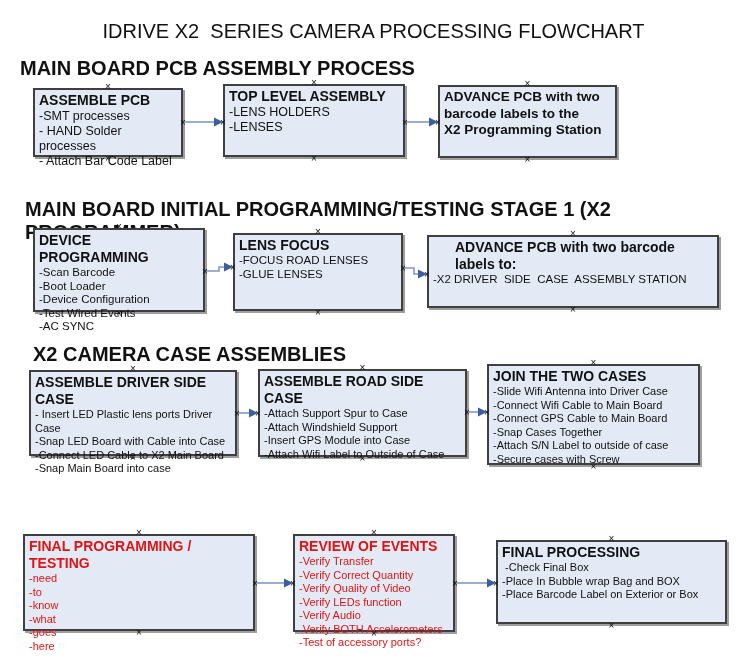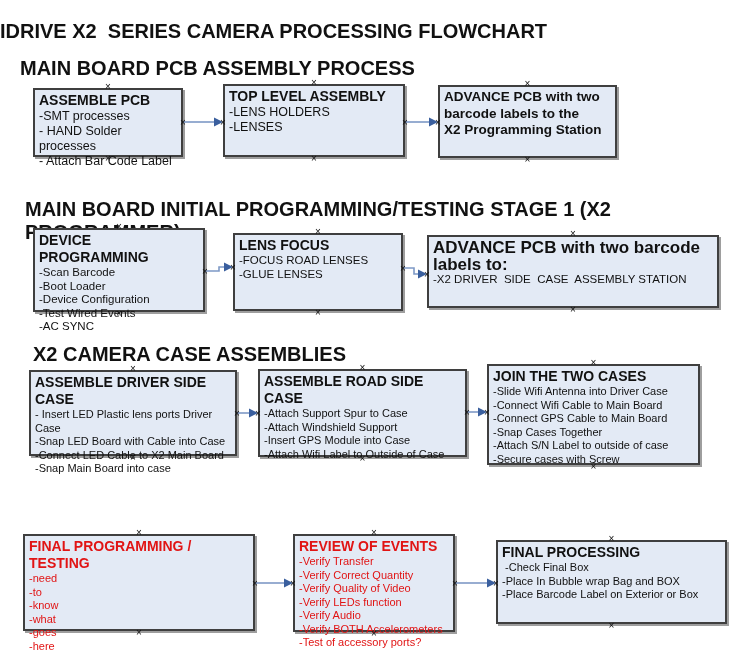--- a/index.html
+++ b/index.html
@@ -6,35 +6,35 @@
     --box-fill:#e3eaf5; --box-border:#3f3f3f; --box-shadow:#9e9e9e;
     --connector-line:#7e99c6; --connector-arrow:#3a5f9e;
     --red-text:#e11414; --text:#111111;
   }
   *{box-sizing:border-box;margin:0;padding:0;}
   html,body{background:#ffffff;}
   body{font-family:"Liberation Sans","DejaVu Sans",sans-serif;color:var(--text);}
   #canvas{position:relative;width:747px;height:662px;background:#ffffff;overflow:hidden;margin:0 auto;}
 
   .chart-title{
-    position:absolute;left:0;right:0;top:20px;text-align:left;
-    font-size:20px;font-weight:bold;letter-spacing:0px;white-space:pre-wrap;
+    position:absolute;left:0;right:0;top:20px;text-align:center;
+    font-size:20px;font-weight:normal;letter-spacing:0px;white-space:pre-wrap;
   }
   .section-header{
     position:absolute;font-size:20px;font-weight:bold;white-space:pre-wrap;
   }
   .flow-box{
     position:absolute;background:var(--box-fill);
     border:2px solid var(--box-border);
     box-shadow:2px 2px 0 var(--box-shadow);
     padding:2px 4px;overflow:visible;
   }
   .box-title{font-size:14px;line-height:17px;font-weight:bold;white-space:pre-wrap;}
   .title-multi{white-space:pre-line;font-size:13.5px;line-height:16.5px;}
-  .title-sm{font-size:17px;}
+  .title-sm{font-size:14px;margin-left:22px;}
   .box-item{white-space:pre-wrap;}
   .sec1 .box-item{font-size:12.5px;line-height:15px;}
   .sec2 .box-item{font-size:11.5px;line-height:13.5px;}
   .sec3 .box-item,.sec4 .box-item{font-size:11px;line-height:13.5px;}
   .red-box .box-title,.red-box .box-item{color:var(--red-text);}
   .red-inline{color:var(--red-text);}
 
   .handle-top,.handle-bottom{
     position:absolute;left:50%;transform:translateX(-50%);
     font-size:10px;line-height:10px;color:#101010;font-weight:normal;

